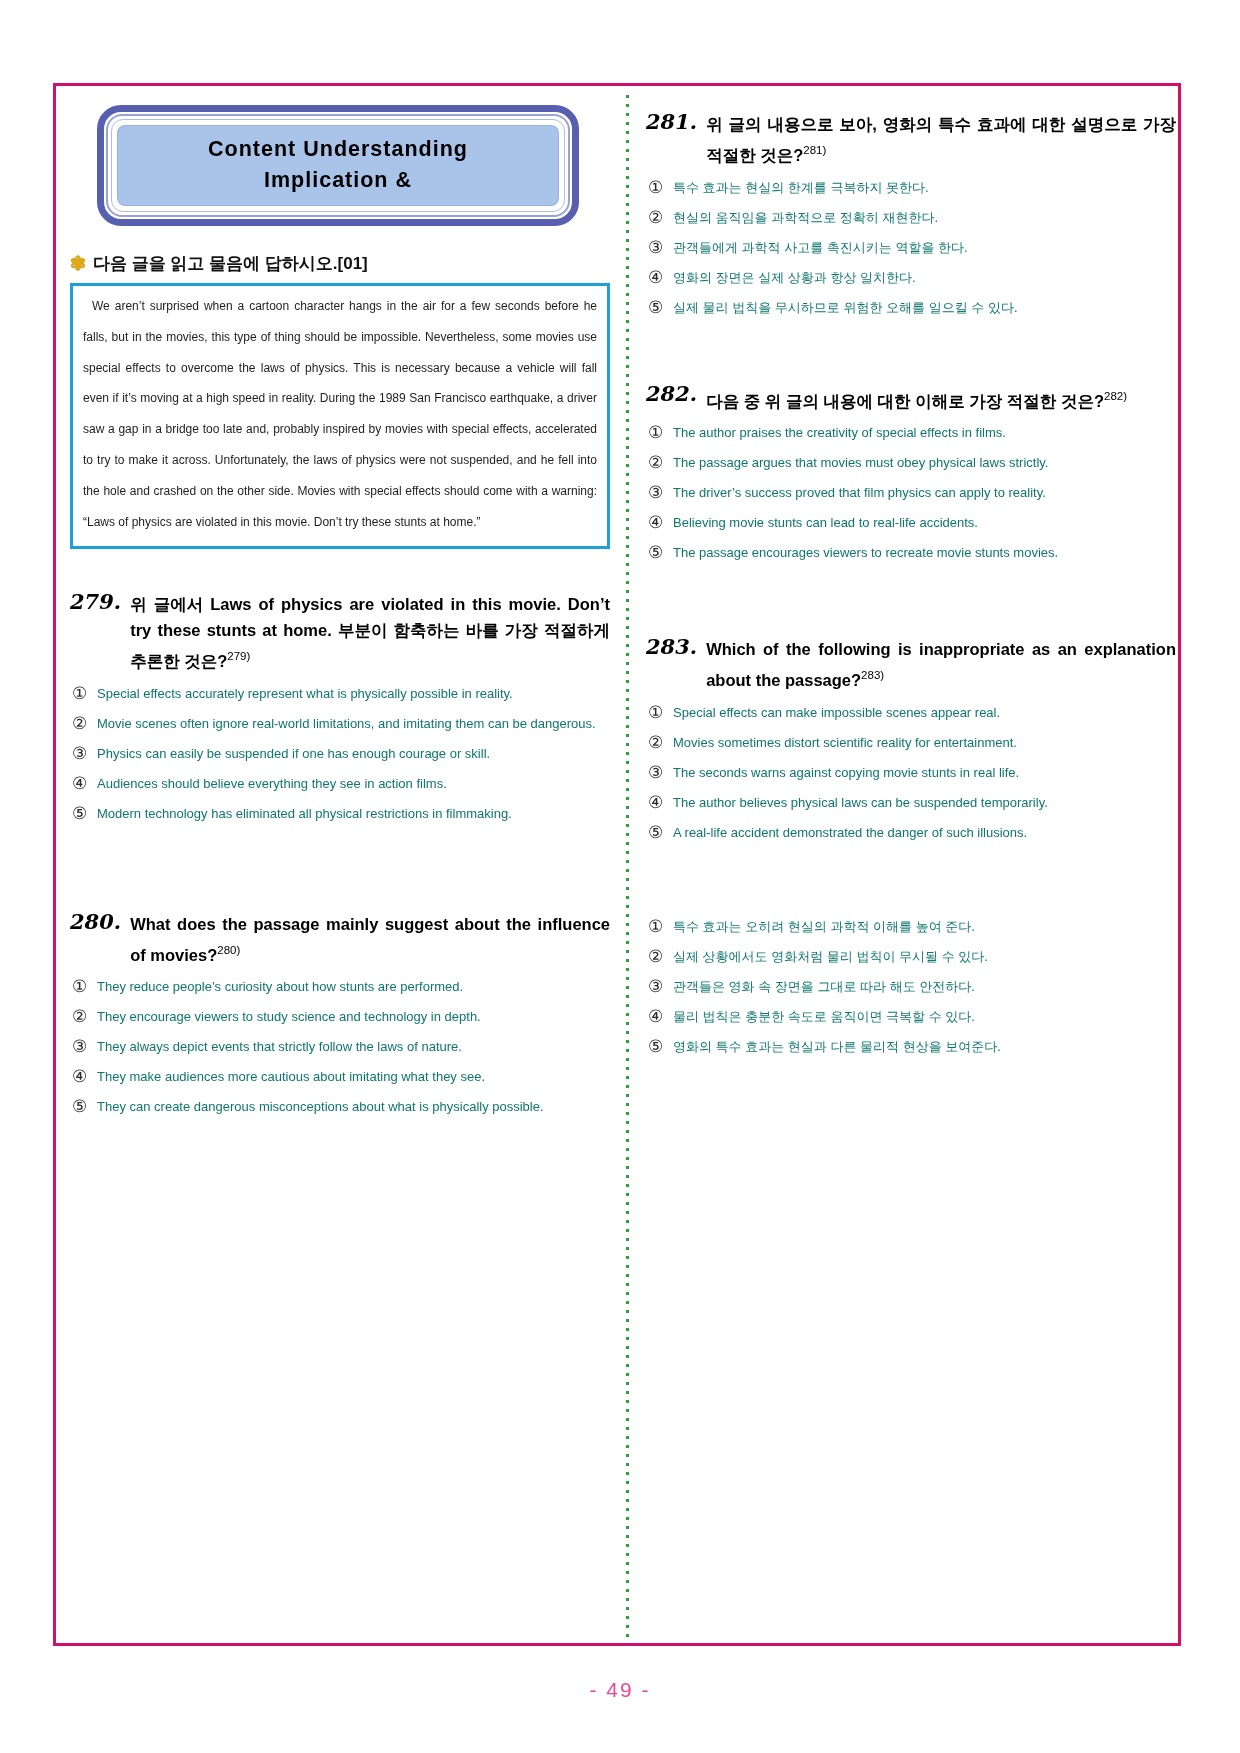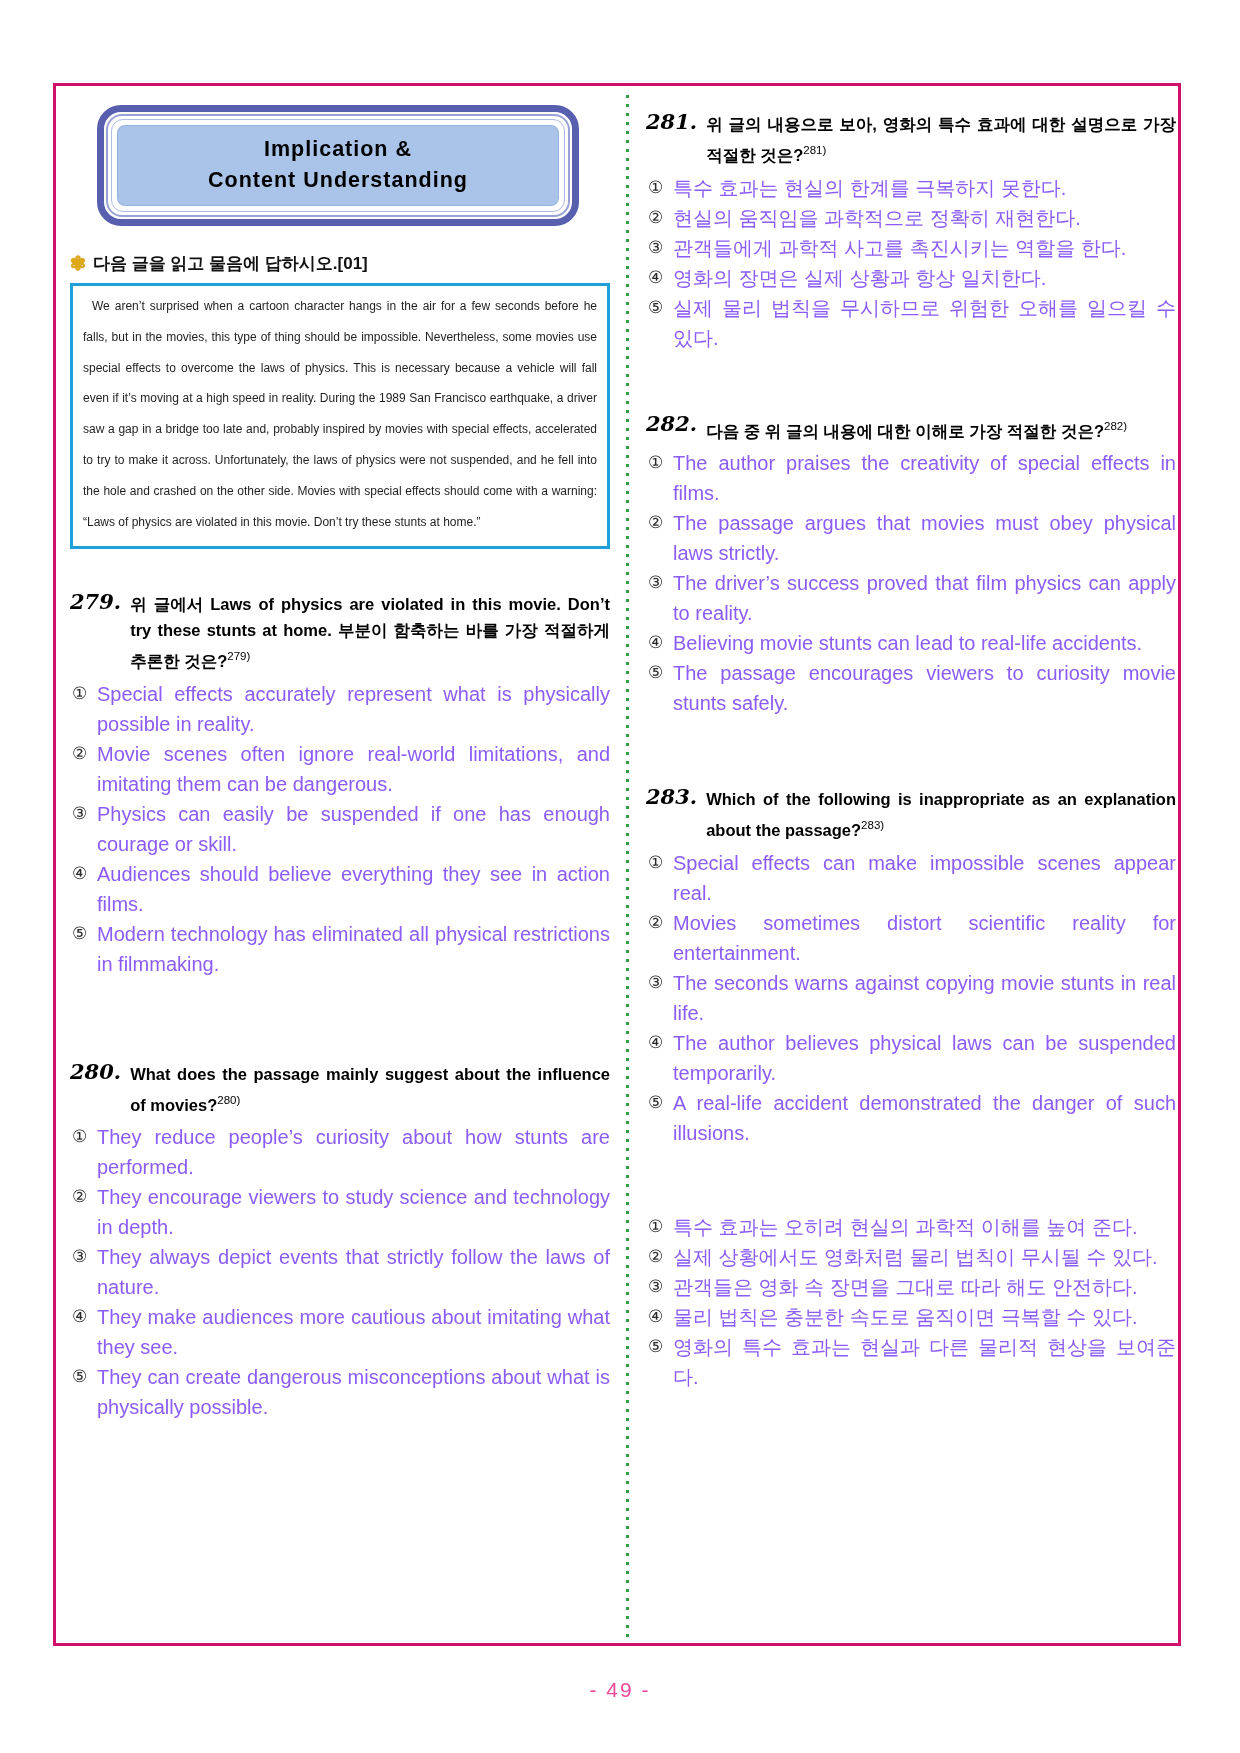--- a/index.html
+++ b/index.html
@@ -61,21 +61,21 @@
   }
   .q-stem {
     flex:1; font-size:16.5px; font-weight:bold; line-height:26px;
     text-align:justify; color:#000; padding-top:2px;
   }
   .q-stem sup { font-size:11.5px; font-weight:normal; }
   .q-options { list-style:none; margin:5px 0 0 0; padding:0; }
   .option { display:flex; align-items:flex-start; }
   .opt-marker { flex:0 0 25px; text-align:left; font-size:17px; color:#2a2a2a;
     line-height:30px; padding-left:2px; }
-  .opt-text { flex:1; font-size:20px; line-height:30px; text-align:justify; color:#8b5cf6; }
+  .opt-text { flex:1; font-size:13px; line-height:30px; text-align:justify; color:#0f766e; }
 
   .mt-q279 { margin-top:40px; }
   .mt-q280 { margin-top:80px; }
   .mt-q281 { margin-top:14px; }
   .mt-q282 { margin-top:58px; }
   .mt-q283 { margin-top:66px; }
   .mt-q284 { margin-top:64px; }
 
   .page-number {
     position:absolute; left:0; right:0; top:1678px; text-align:center;
@@ -88,22 +88,22 @@
 <div class="page">
   <div class="frame"></div>
   <div class="divider"></div>
 
   <div class="col col-left">
 
     <div class="hdr-outer">
       <div class="hdr-mid">
         <div class="hdr-inner">
           <div class="hdr-fill">
+            <div>Content Understanding</div>
             <div>Implication &amp;</div>
-            <div>Content Understanding</div>
           </div>
         </div>
       </div>
     </div>
 
     <div class="instruction">
       <span class="flower">✾</span>
       <span>다음 글을 읽고 물음에 답하시오.[01]</span>
     </div>
 
@@ -218,21 +218,21 @@
         <li class="option">
             <span class="opt-marker">③</span>
             <div class="opt-text">The driver’s success proved that film physics can apply to reality.</div>
           </li>
         <li class="option">
             <span class="opt-marker">④</span>
             <div class="opt-text">Believing movie stunts can lead to real-life accidents.</div>
           </li>
         <li class="option">
             <span class="opt-marker">⑤</span>
-            <div class="opt-text">The passage encourages viewers to curiosity movie stunts safely.</div>
+            <div class="opt-text">The passage encourages viewers to recreate movie stunts movies.</div>
           </li>
       </ul>
     </div>
 
     <div class="question mt-q283">
       <div class="q-head">
         <span class="q-num">283.</span>
         <div class="q-stem"><span>Which of the following is inappropriate as an explanation about the passage?</span><sup>283)</sup></div>
       </div>
       <ul class="q-options">

